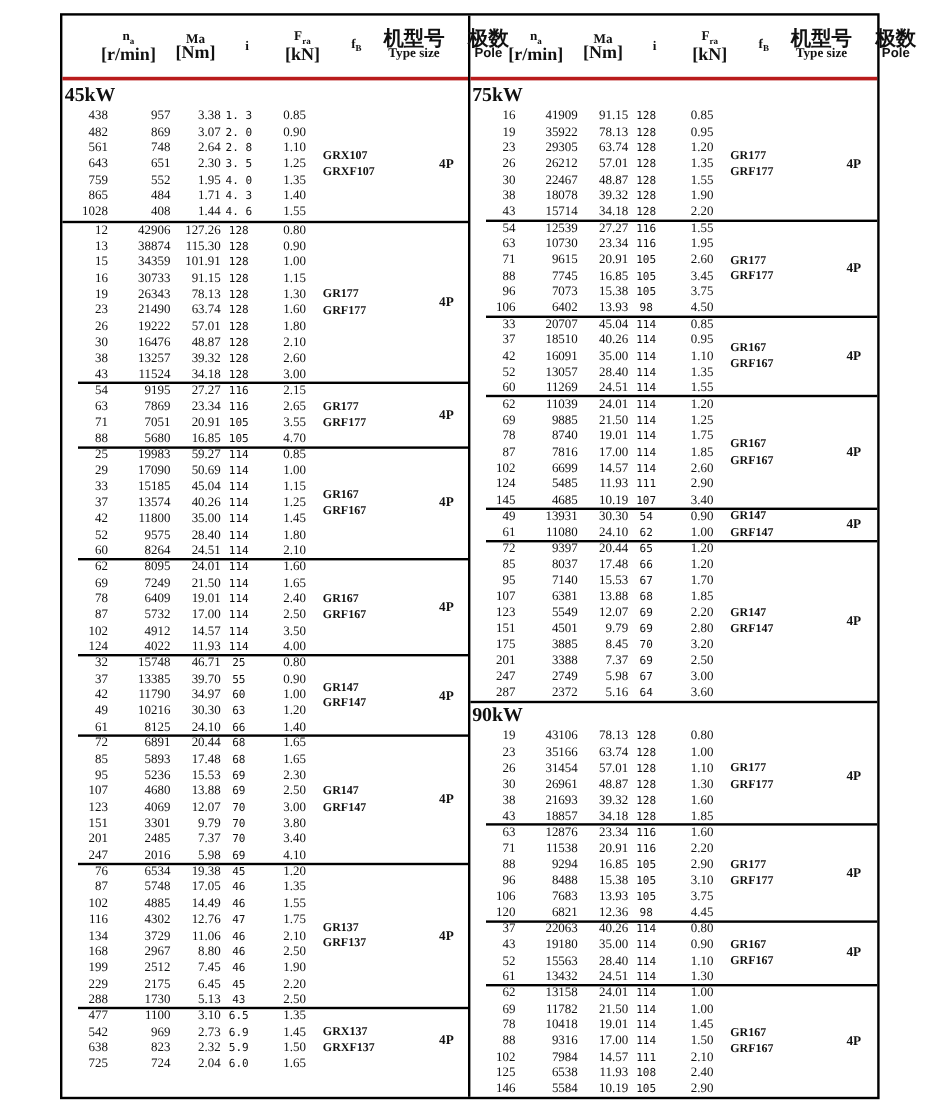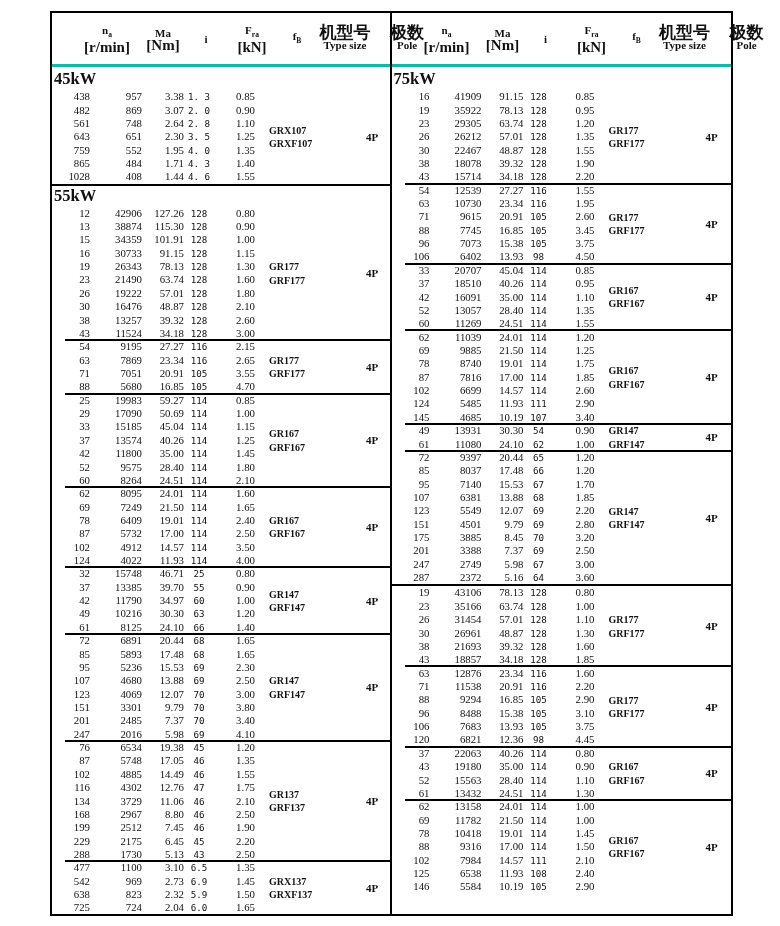--- a/index.html
+++ b/index.html
@@ -2,33 +2,33 @@
 <html><head>
 <meta charset="utf-8">
 <style>
   html,body { margin:0; padding:0; background:#e8e8e8; }
   .page { width:780px; height:926px; background:#ffffff; position:relative; overflow:hidden;
           font-family:"Liberation Serif", serif; color:#111; }
   .gear-table { position:absolute; left:50px; top:11px; width:683px; height:905px;
           border:2px solid #000; box-sizing:border-box; display:flex; background:#fff; }
   .half { width:50%; box-sizing:border-box; display:flex; flex-direction:column; }
   .half.left { border-right:2px solid #000; }
-  .half-header { height:51px; flex:none; border-bottom:3px solid #14b8a6; position:relative; }
+  .half-header { height:51px; flex:none; border-bottom:3px solid #b91c1c; position:relative; }
   .hcell { position:absolute; top:50%; transform:translateY(-50%); text-align:center;
            font-weight:bold; font-size:11px; line-height:12.5px; }
   .hc-na  { left:12px;  width:86px; }
   .hc-ma  { left:82px;  width:58px; }
   .hc-i   { left:138px; width:32px; }
   .hc-fra { left:172px; width:56px; }
   .hc-fb  { left:224px; width:42px; }
   .hc-type{ left:244px; width:98px; }
   .hc-pole{ left:300px; width:42px;margin-left:34px; }
   .hunit { font-size:15px; }
   .hcn   { font-family:"Liberation Sans", sans-serif; font-size:17px; }
-  .hmono { font-family:Liberation Serif, serif; font-size:11px; }
+  .hmono { font-family:Liberation Sans, sans-serif; font-size:11px; }
   sub { font-size:7.5px; }
   .sections { flex:1; display:flex; flex-direction:column; }
   .section + .section { border-top:2.5px solid #000; }
   .sec-title { font-weight:bold; font-size:16.5px; height:23px; line-height:23px; padding-left:2px; }
   .section + .section .sec-title { height:21px; line-height:20px; }
   .group { position:relative; }
   .group + .group::before { content:""; position:absolute; left:13px; right:0; top:-1px;
            height:2px; background:#000; }
   .row { display:grid; grid-template-columns:38px 52px 42px 30px 41px; height:13.36px;
          align-items:center; font-size:10.8px; line-height:13px; }
@@ -130,21 +130,20 @@
                 <div class="cell c-fb">1.55</div>
               </div>
               <div class="type-block">
                 <div>GRX107</div>
                 <div>GRXF107</div>
               </div>
               <div class="pole">4P</div>
             </div>
           </div>
           <div class="section">
-            <div class="sec-title">55kW</div>
             <div class="group">
               <div class="row">
                 <div class="cell c-na">12</div>
                 <div class="cell c-ma">42906</div>
                 <div class="cell c-i">127.26</div>
                 <div class="cell c-fra">128</div>
                 <div class="cell c-fb">0.80</div>
               </div>
               <div class="row">
                 <div class="cell c-na">13</div>
@@ -897,20 +896,21 @@
                 <div class="cell c-fb">3.60</div>
               </div>
               <div class="type-block">
                 <div>GR147</div>
                 <div>GRF147</div>
               </div>
               <div class="pole">4P</div>
             </div>
           </div>
           <div class="section">
+            <div class="sec-title">90kW</div>
             <div class="group">
               <div class="row">
                 <div class="cell c-na">19</div>
                 <div class="cell c-ma">43106</div>
                 <div class="cell c-i">78.13</div>
                 <div class="cell c-fra">128</div>
                 <div class="cell c-fb">0.80</div>
               </div>
               <div class="row">
                 <div class="cell c-na">23</div>

